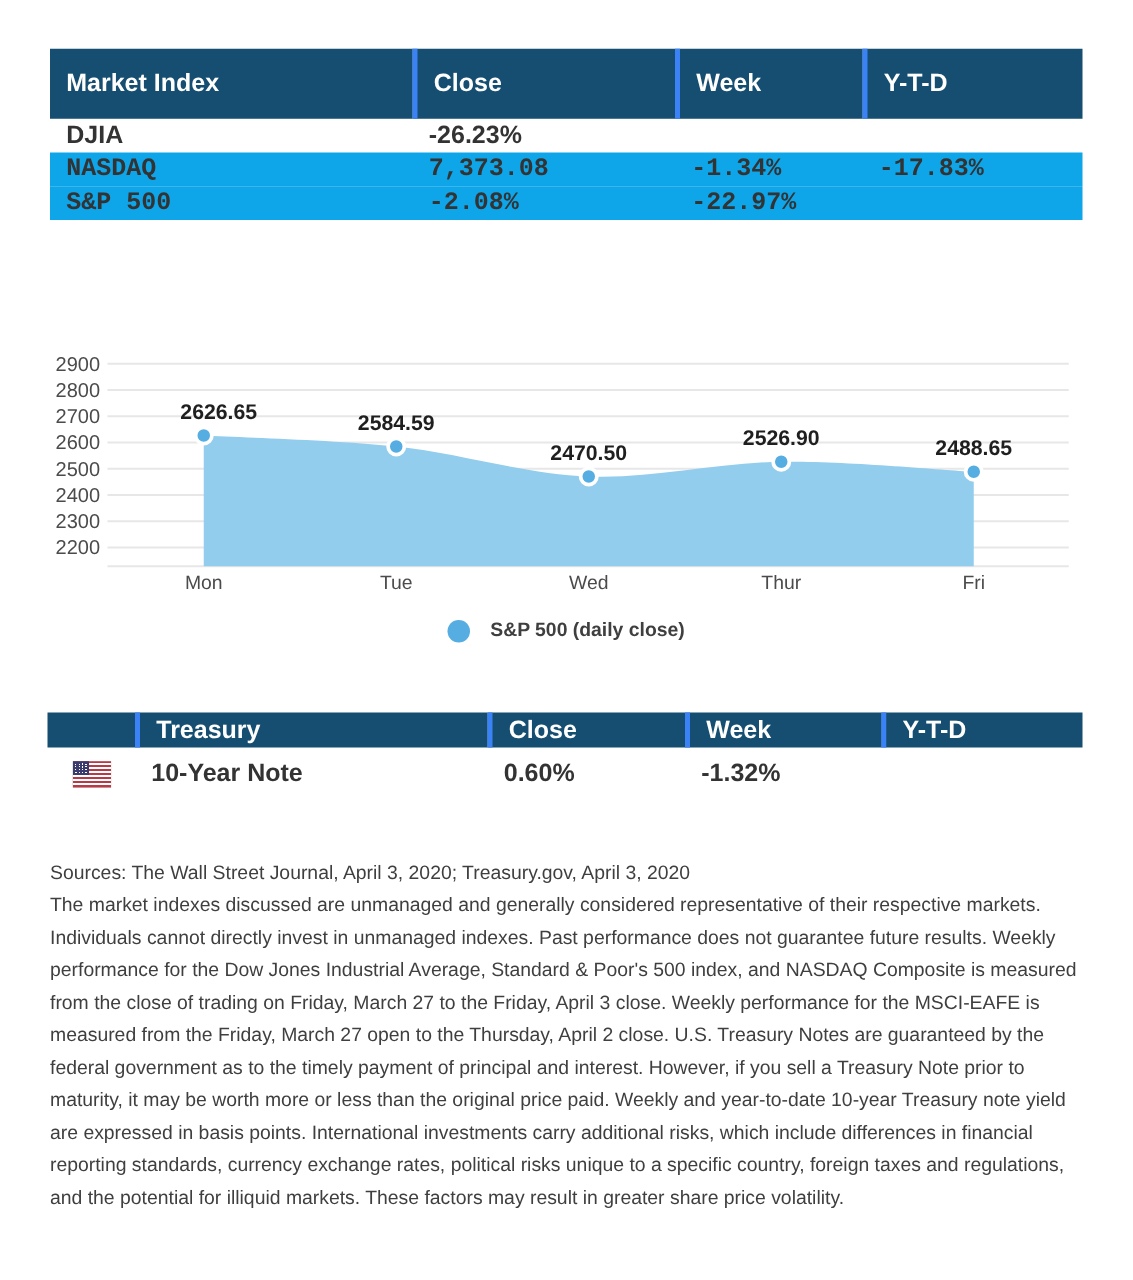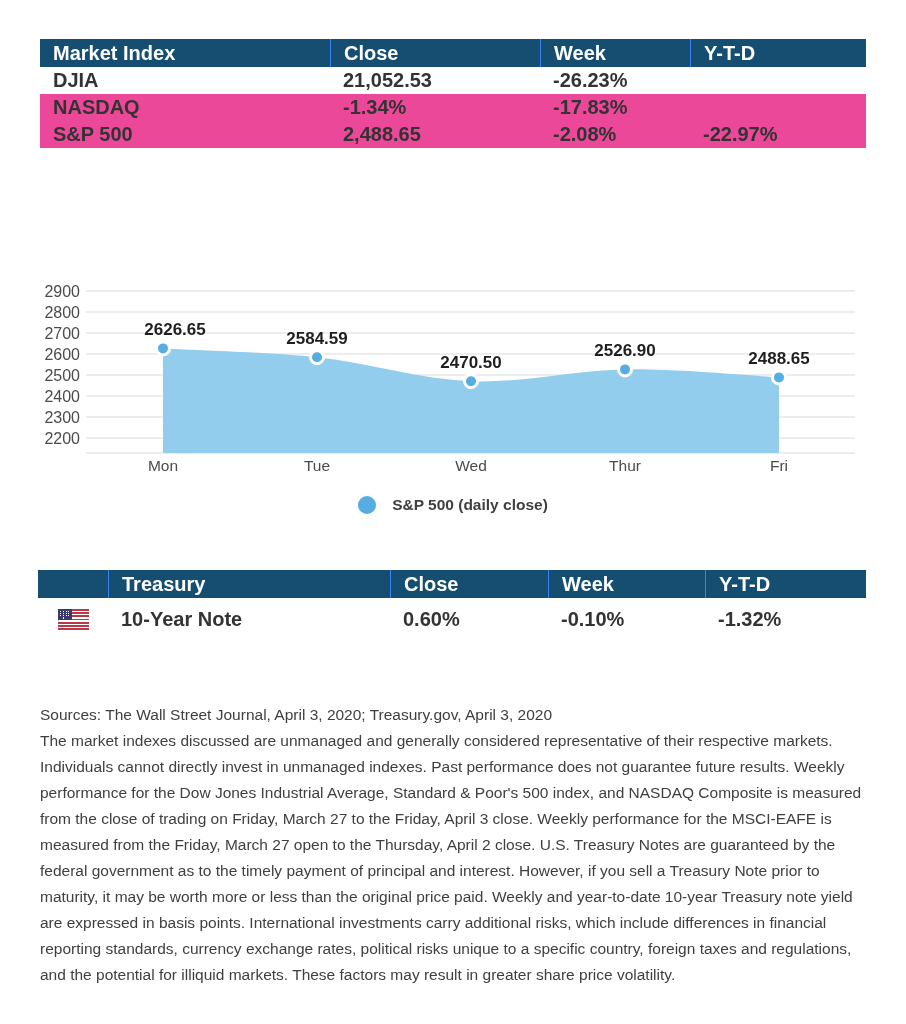--- a/index.html
+++ b/index.html
@@ -2,70 +2,69 @@
 <html><head>
 <meta charset="utf-8">
 <style>
   html,body{margin:0;padding:0;background:#fff;}
   .page{position:relative;width:906px;height:1024px;background:#fff;
         font-family:"Liberation Sans","DejaVu Sans",sans-serif;color:#2b2b2b;overflow:hidden;}
 
   
   .mtable{position:absolute;}
   .trow{display:grid;align-items:center;}
-  .thead-row .cell{background:#154e70;color:#fff;font-weight:700;font-size:20px;height:28px;
+  .thead-row .cell{background:#154e70;color:#fff;font-weight:700;font-size:20px;height:56px;
                    display:flex;align-items:center;padding-left:13px;box-sizing:border-box;}
-  .thead-row .cell + .cell{border-left:1px solid #3b82f6;}
+  .thead-row .cell + .cell{border-left:4px solid #3b82f6;}
   .body-row .cell{font-weight:600;font-size:20px;height:27px;display:flex;align-items:center;
                   padding-left:13px;box-sizing:border-box;color:#333;}
-  .body-row.alt{background:#ec4899;}
+  .body-row.alt{background:#0ea5e9;font-family:Liberation Mono, monospace;}
   #market-table .trow{grid-template-columns:290px 210px 150px 176px;}
   #treasury-table .trow{grid-template-columns:70px 282px 158px 157px 161px;}
   #treasury-table .thead-row .cell{height:28px;}
   #treasury-table .body-row .cell{height:42px;}
   .flag-cell{justify-content:center;padding-left:0 !important;}
 
   
   #chart{position:absolute;left:40px;top:282px;}
   .legend{position:absolute;left:0;top:496px;width:906px;display:flex;justify-content:center;
           align-items:center;gap:16px;}
   .legend-dot{width:18px;height:18px;border-radius:50%;display:inline-block;}
   .legend-label{font-size:15.5px;font-weight:700;color:#3f3f3f;}
 
   
   .footnotes{position:absolute;left:40px;top:686px;width:828px;font-size:15.5px;line-height:26px;
-             color:#3f3f3f;font-weight:500;margin-top:16px;}
+             color:#3f3f3f;font-weight:500;}
   .footnotes p{margin:0;}
 </style>
 </head>
 <body>
 
 <div class="page">
 
   <div class="mtable" id="market-table" style="left:40px;top:39px;width:826px;">
     <div class="trow thead-row" id="market-thead">
         <div class="cell">Market Index</div>
         <div class="cell">Close</div>
         <div class="cell">Week</div>
         <div class="cell">Y-T-D</div>
       </div>
     <div id="market-tbody">
         <div class="trow body-row">
           <div class="cell">DJIA</div>
-          <div class="cell">21,052.53</div>
           <div class="cell">-26.23%</div>
         </div>
         <div class="trow body-row alt">
           <div class="cell">NASDAQ</div>
+          <div class="cell">7,373.08</div>
           <div class="cell">-1.34%</div>
           <div class="cell">-17.83%</div>
         </div>
         <div class="trow body-row alt">
           <div class="cell">S&amp;P 500</div>
-          <div class="cell">2,488.65</div>
           <div class="cell">-2.08%</div>
           <div class="cell">-22.97%</div>
         </div>
       </div>
   </div>
 
   <svg id="chart" width="826" height="200">
       <line x1="46" y1="9" x2="815" y2="9" stroke="#e7e7e7" stroke-width="1.6"></line>
       <text x="40" y="14.5" text-anchor="end" font-size="16" fill="#4b4b4b" font-family="Liberation Sans, sans-serif">2900</text>
       <line x1="46" y1="30" x2="815" y2="30" stroke="#e7e7e7" stroke-width="1.6"></line>
@@ -140,21 +139,20 @@
               <circle cx="8.1" cy="6.8" r="0.55" fill="#fff"></circle>
               <circle cx="10.8" cy="6.8" r="0.55" fill="#fff"></circle>
               <circle cx="2.7" cy="9.0" r="0.55" fill="#fff"></circle>
               <circle cx="5.4" cy="9.0" r="0.55" fill="#fff"></circle>
               <circle cx="8.1" cy="9.0" r="0.55" fill="#fff"></circle>
               <circle cx="10.8" cy="9.0" r="0.55" fill="#fff"></circle>
             </svg>
           </div>
           <div class="cell">10-Year Note</div>
           <div class="cell">0.60%</div>
-          <div class="cell">-0.10%</div>
           <div class="cell">-1.32%</div>
         </div>
       </div>
   </div>
 
   <div class="footnotes">
     <p>Sources: The Wall Street Journal, April 3, 2020; Treasury.gov, April 3, 2020</p>
     <p>The market indexes discussed are unmanaged and generally considered representative of their respective markets. Individuals cannot directly invest in unmanaged indexes. Past performance does not guarantee future results. Weekly performance for the Dow Jones Industrial Average, Standard &amp; Poor's 500 index, and NASDAQ Composite is measured from the close of trading on Friday, March 27 to the Friday, April 3 close. Weekly performance for the MSCI-EAFE is measured from the Friday, March 27 open to the Thursday, April 2 close. U.S. Treasury Notes are guaranteed by the federal government as to the timely payment of principal and interest. However, if you sell a Treasury Note prior to maturity, it may be worth more or less than the original price paid. Weekly and year-to-date 10-year Treasury note yield are expressed in basis points. International investments carry additional risks, which include differences in financial reporting standards, currency exchange rates, political risks unique to a specific country, foreign taxes and regulations, and the potential for illiquid markets. These factors may result in greater share price volatility.</p>
   </div>
 

